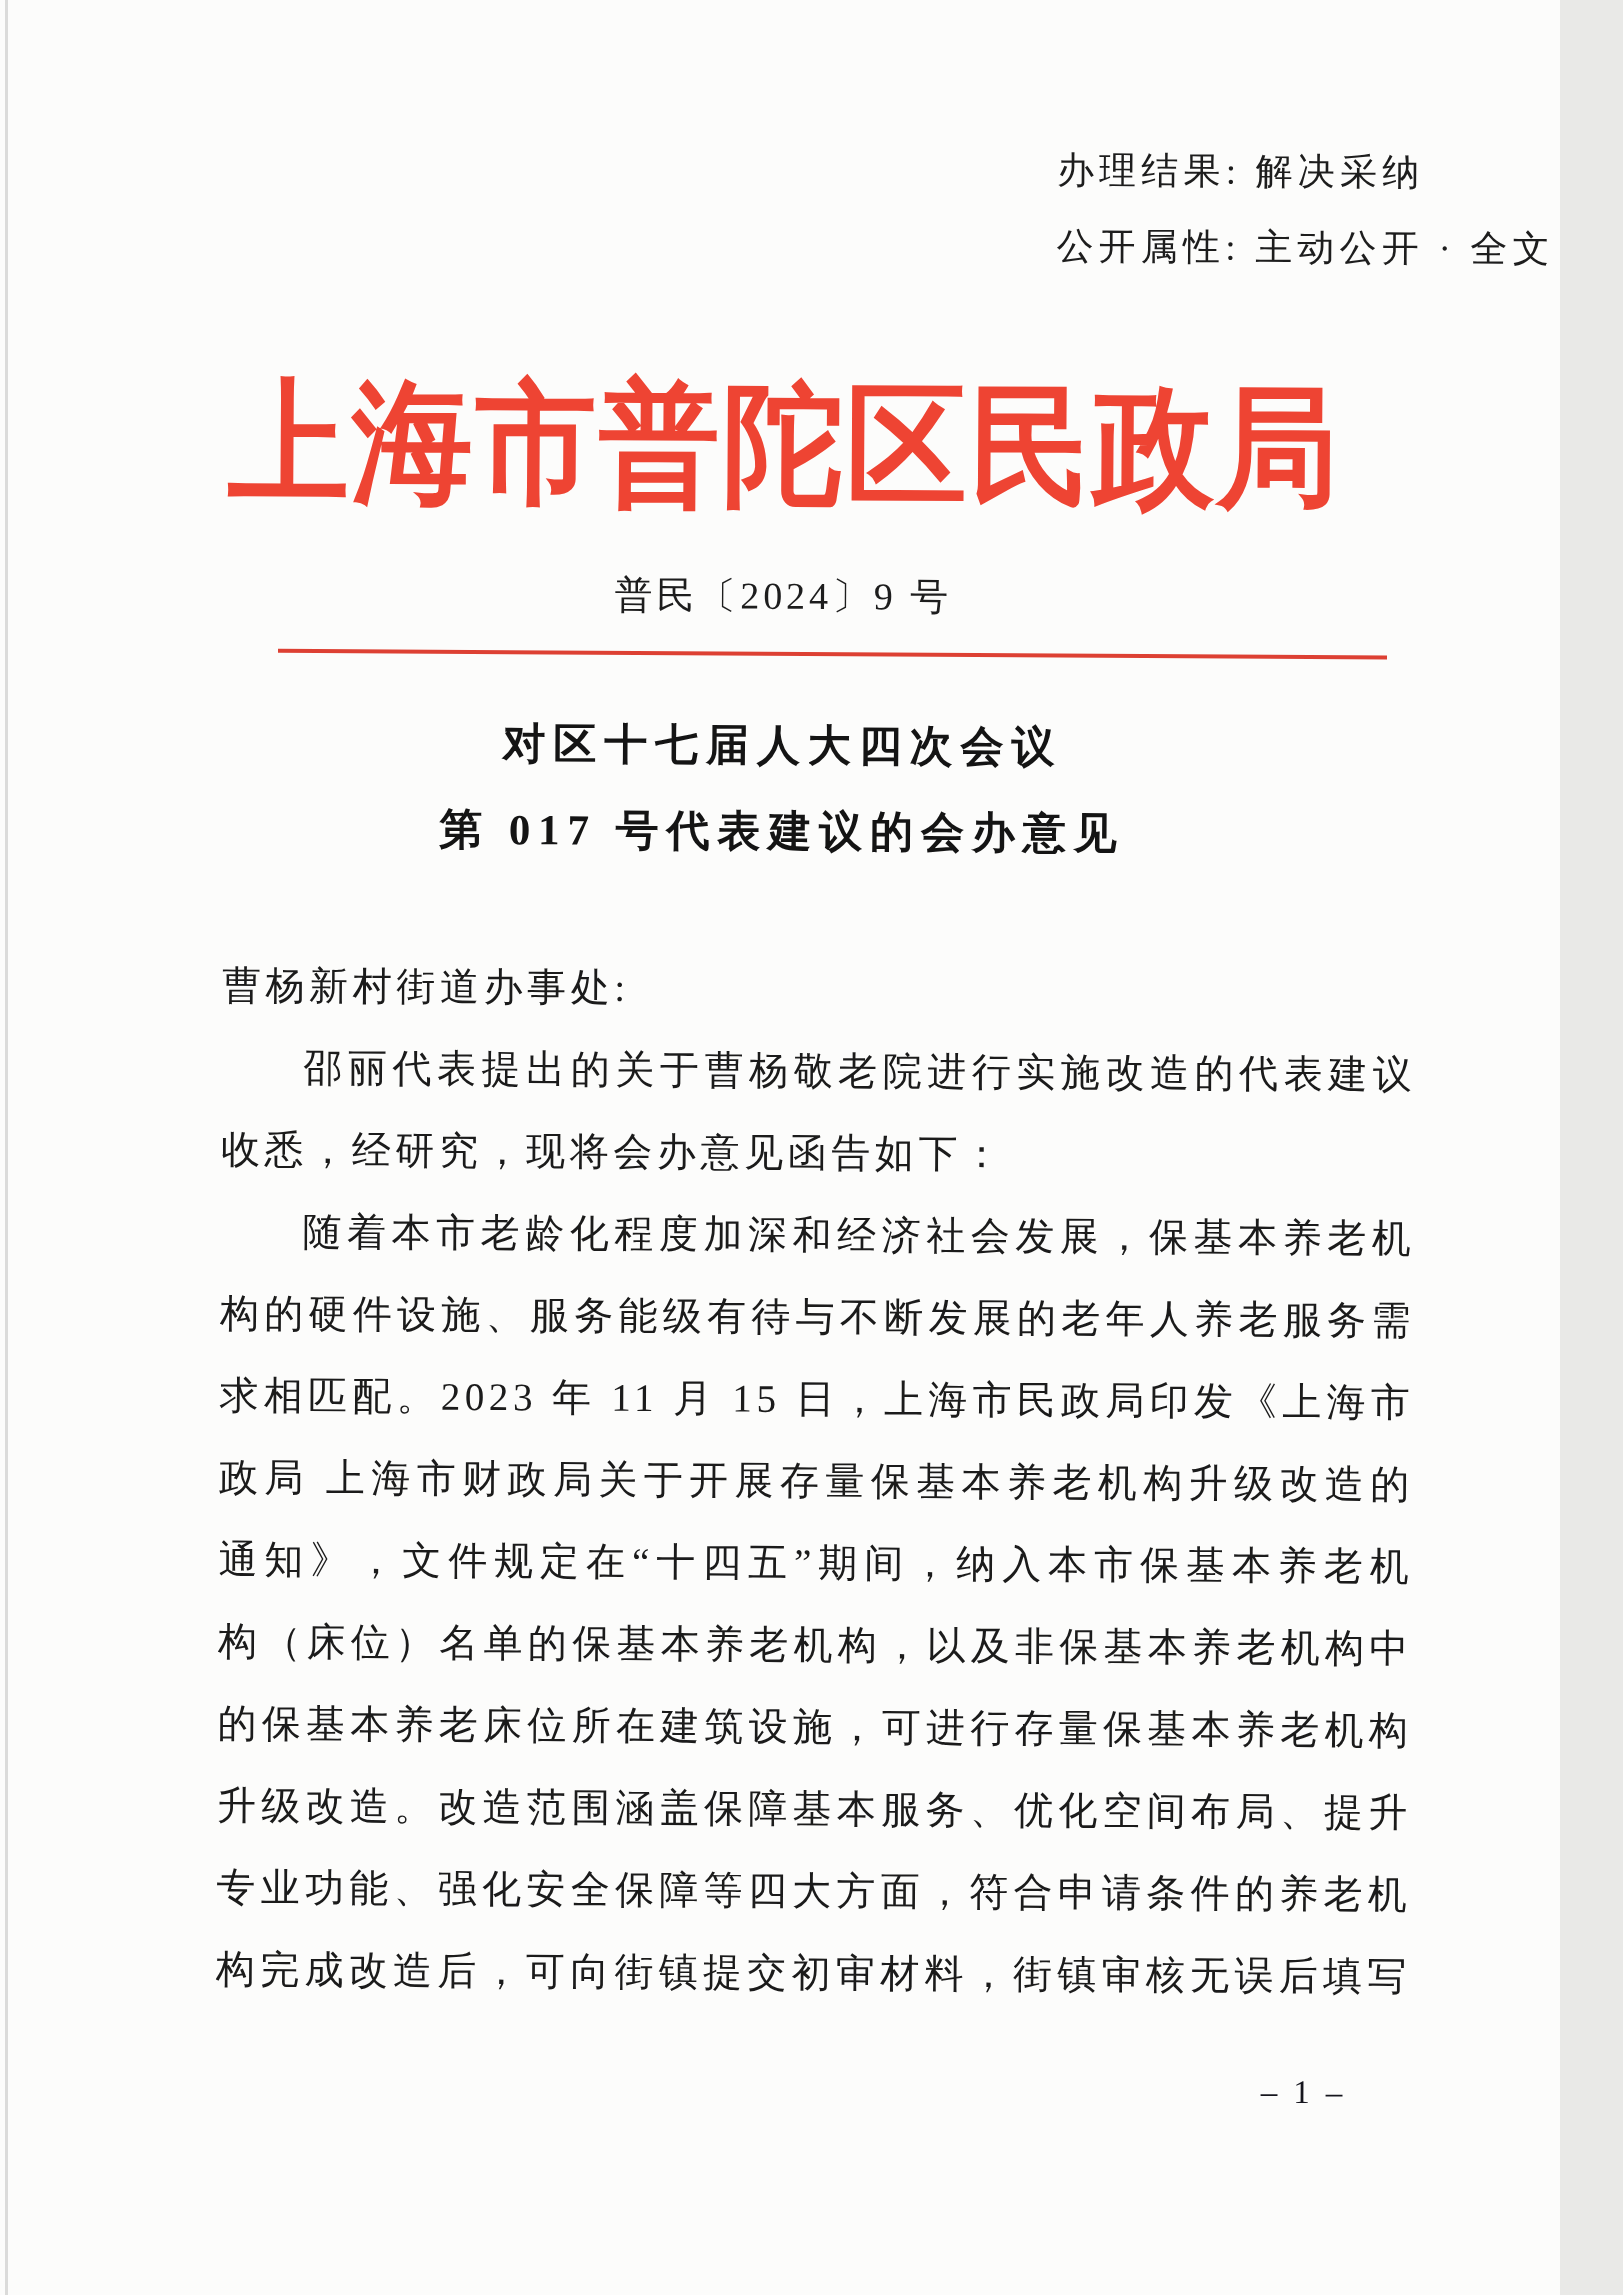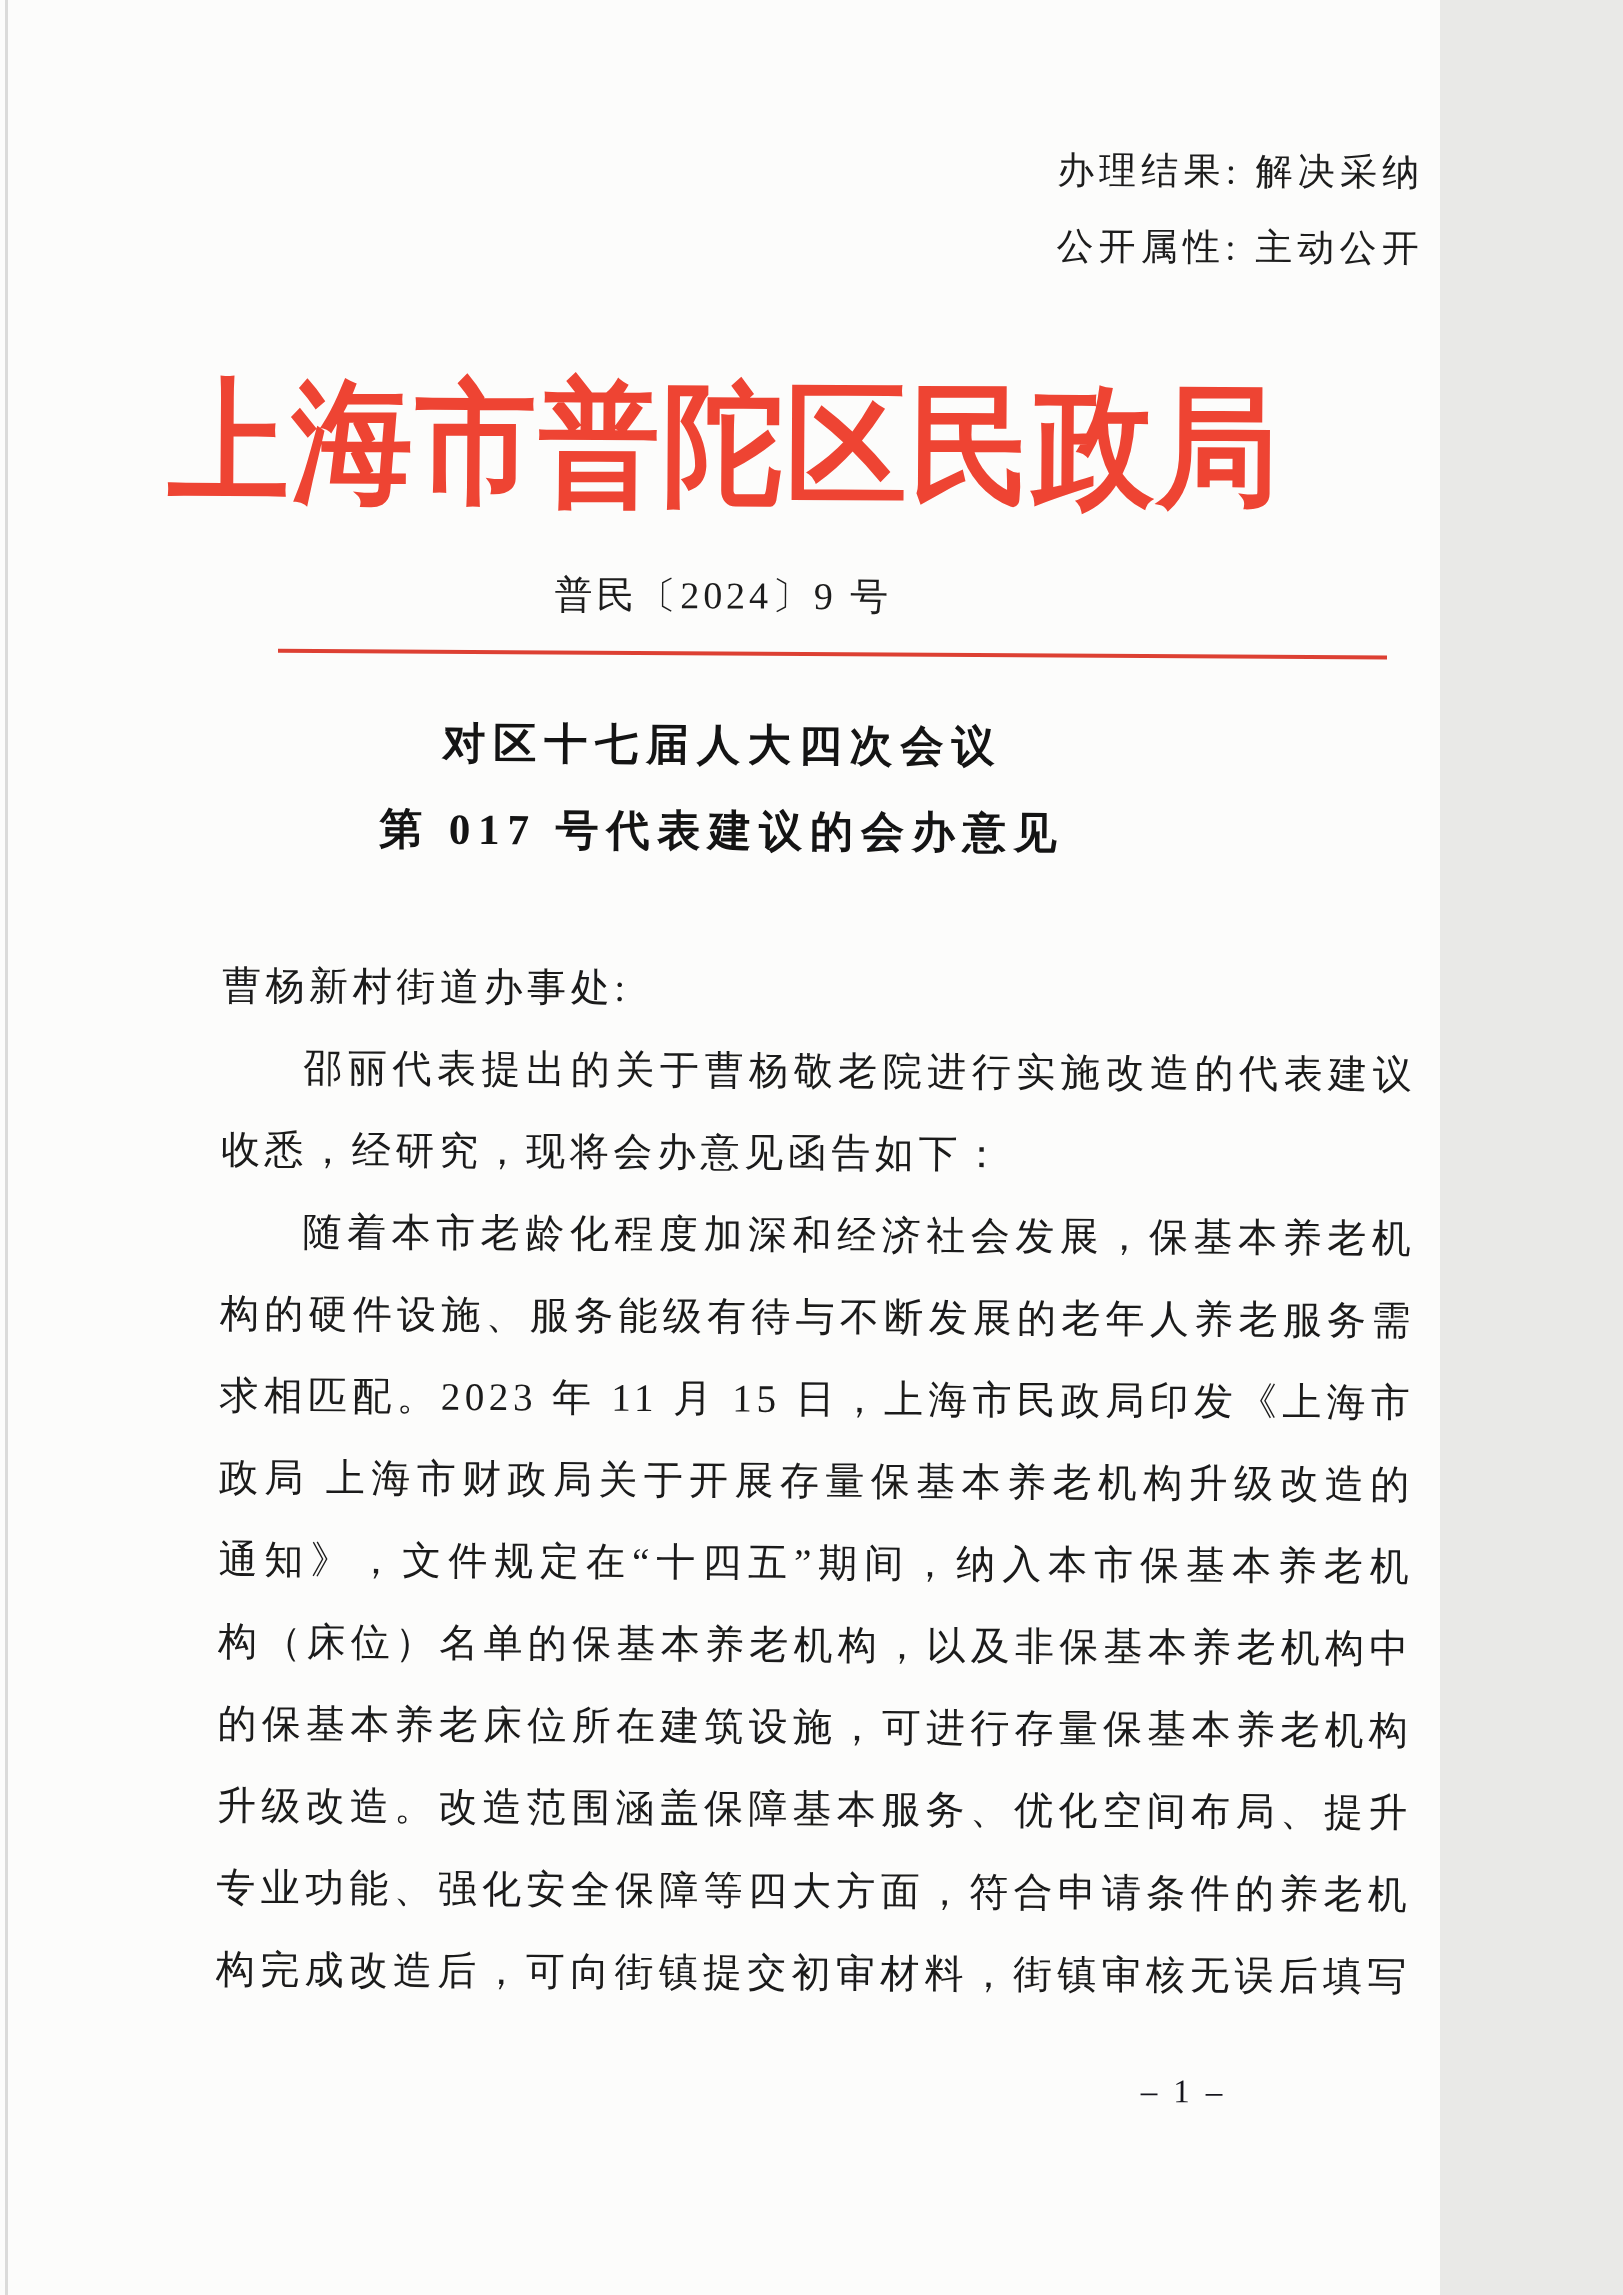--- a/index.html
+++ b/index.html
@@ -1,18 +1,18 @@
 <!DOCTYPE html>
 <html style="--accent-red: #ee4433; --rule-red: #dd4033;font-size:10.5px"><head>
 <meta charset="utf-8">
 <style>
   html,body{margin:0;padding:0;background:#e9e9e7;}
   .page{
     position:relative;
-    width:1440px;height:2295px;
+    width:1560px;height:2295px;
     background:#fcfcfb;
     overflow:hidden;
     font-family:"Liberation Serif","DejaVu Serif",serif;
     color:#1d1d1d;
   }
   .scan-edge{
     position:absolute;left:5.2px;top:0;width:3.3px;height:100%;
     background:rgba(150,150,150,0.32);
   }
   .scan-content{

